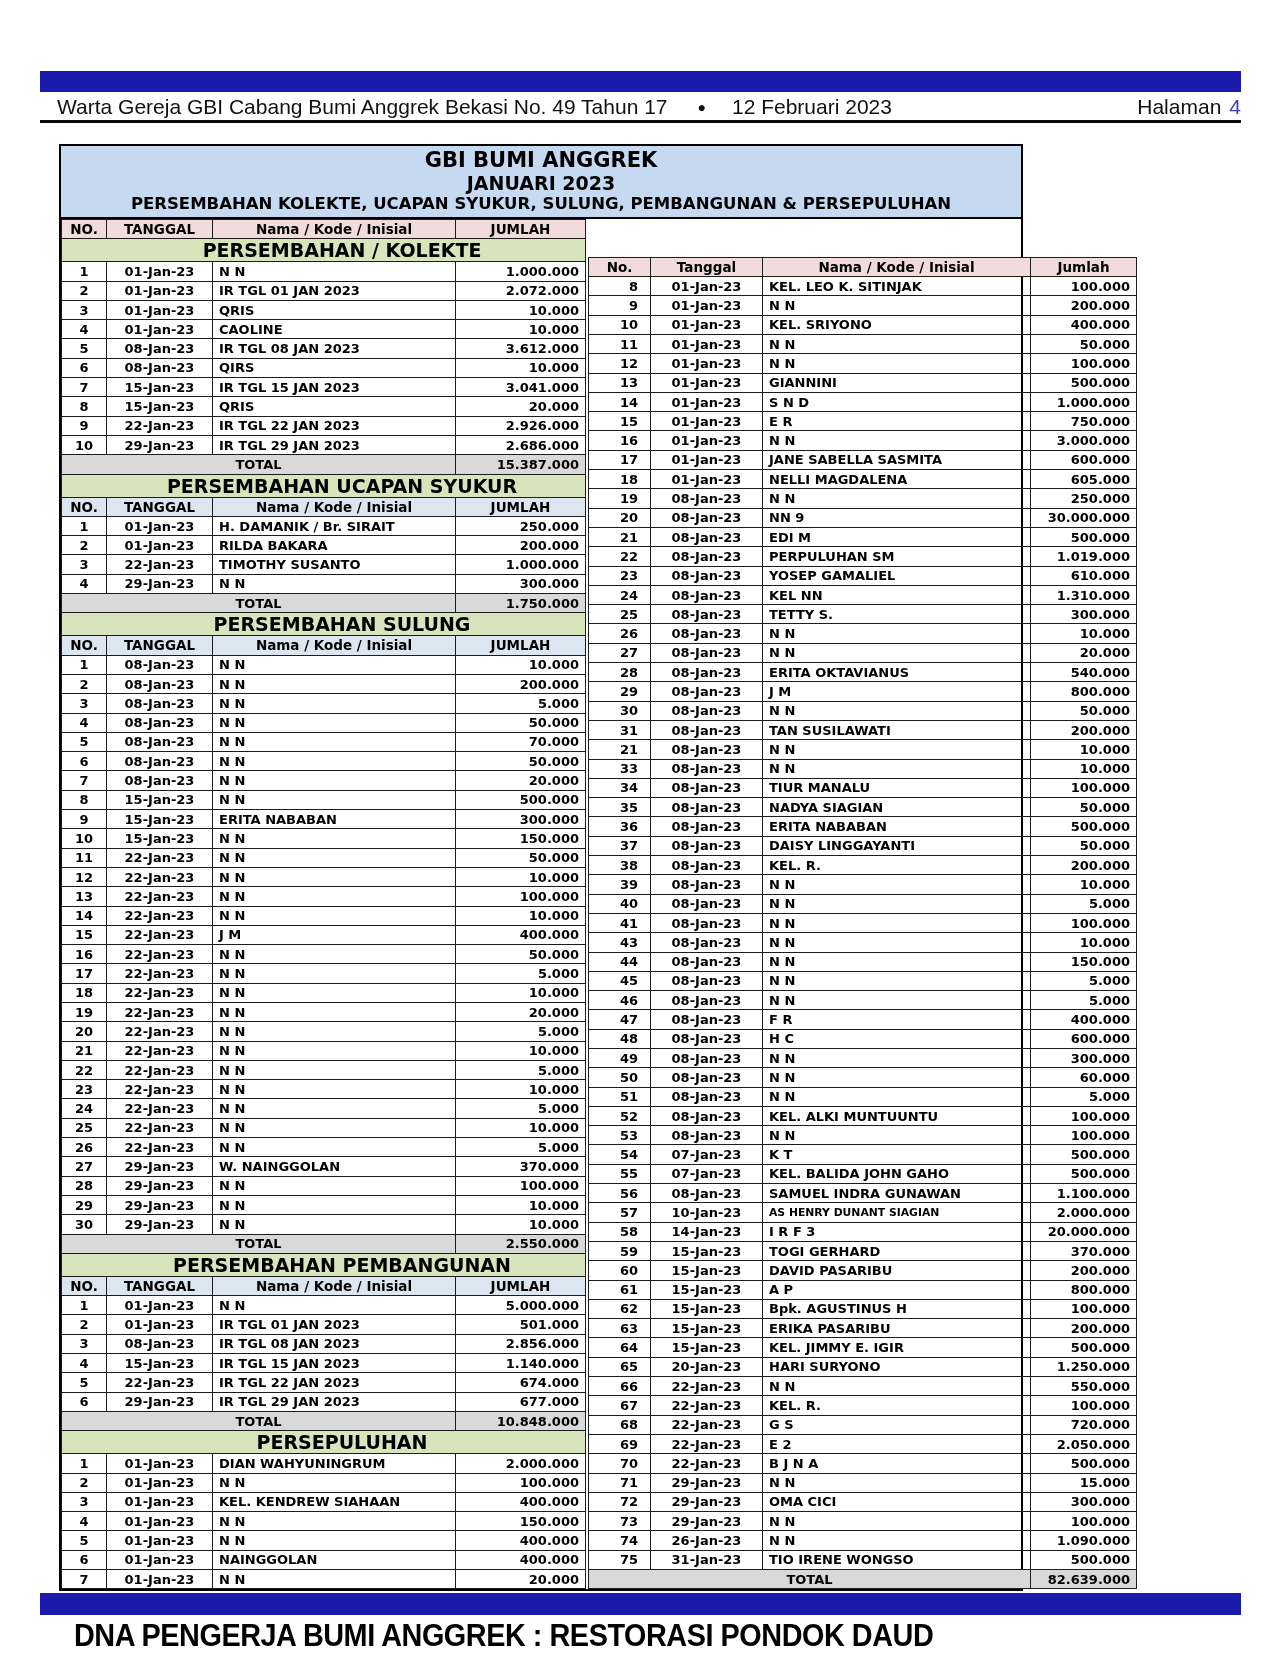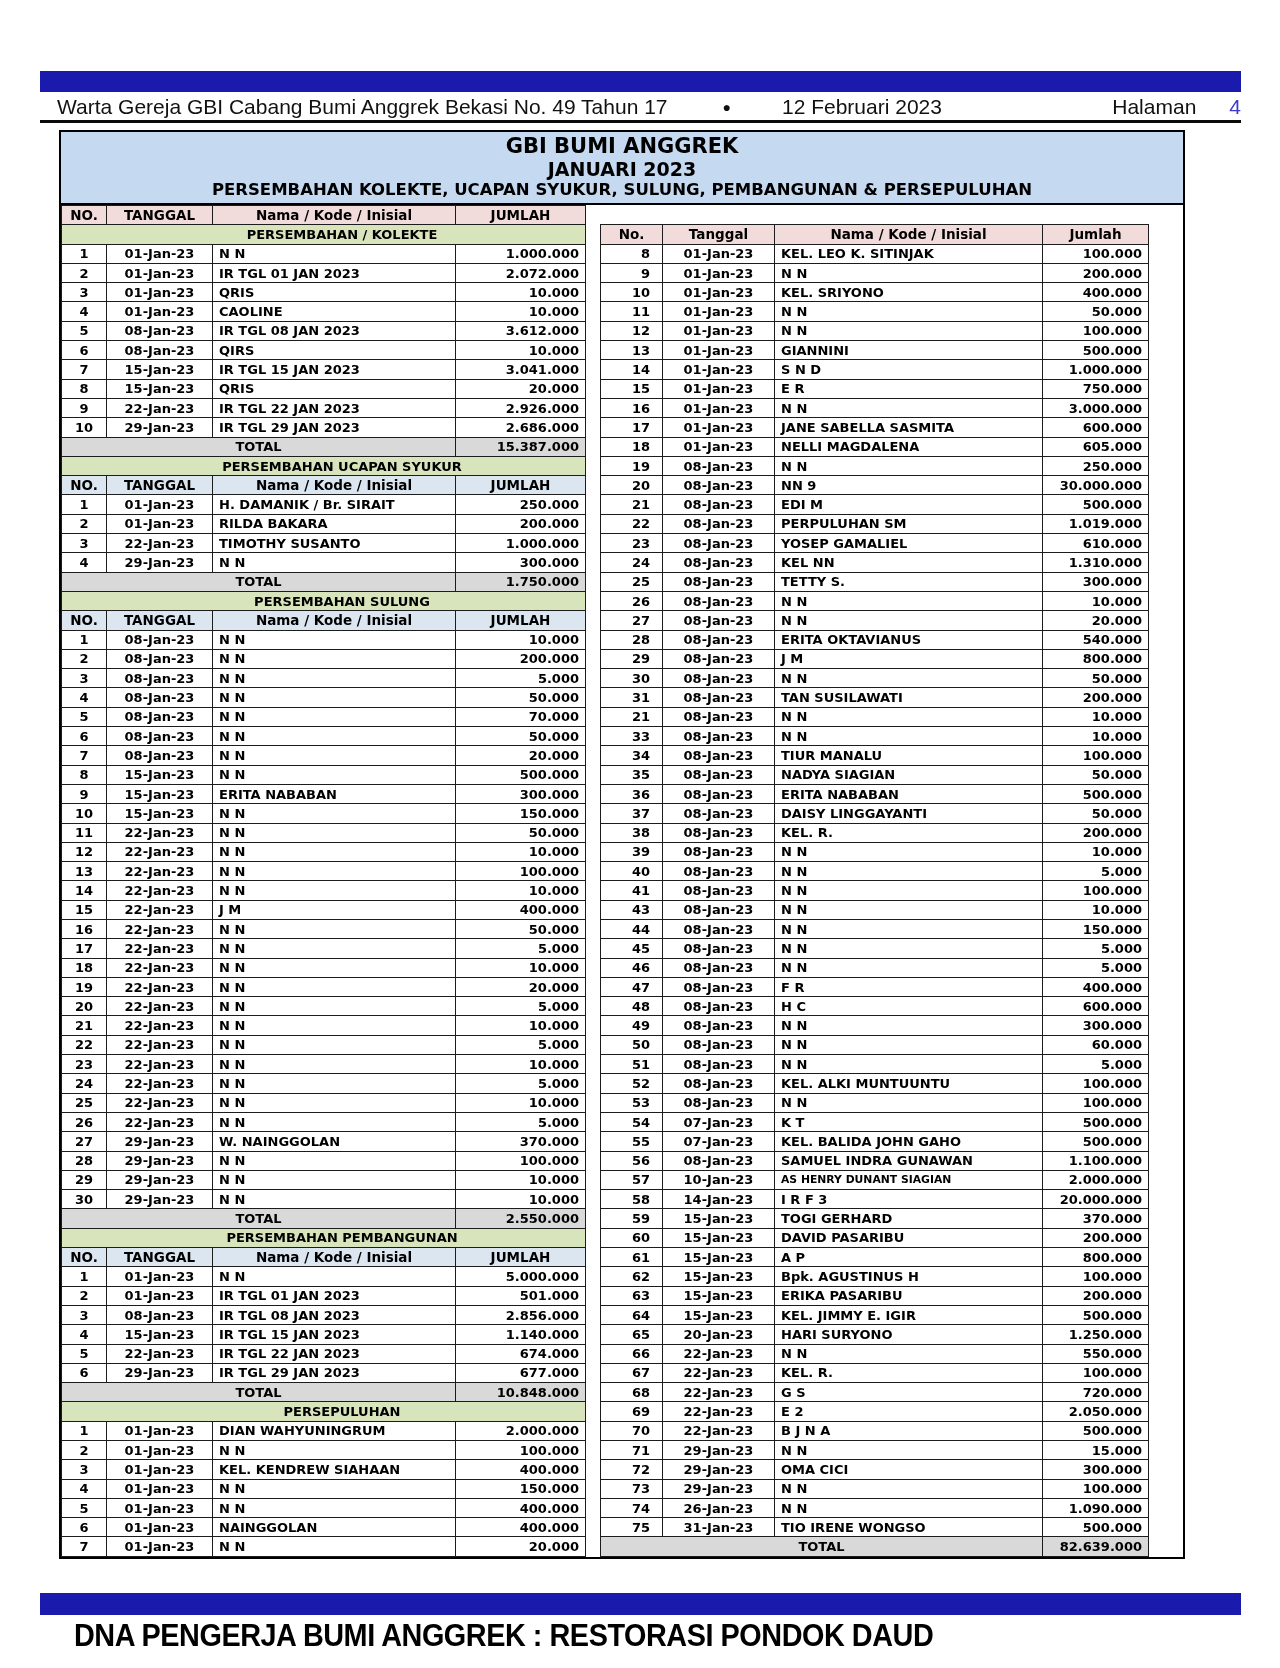--- a/index.html
+++ b/index.html
@@ -8,49 +8,49 @@
   }
   html,body{margin:0;padding:0;}
   body{
     width:1280px;height:1668px;background:#ffffff;position:relative;
     font-family:"DejaVu Sans","Liberation Sans",sans-serif;color:#000;
   }
   .topbar{position:absolute;left:40px;top:71px;width:1201px;height:21px;background:var(--navy);}
   .masthead{
     position:absolute;left:57px;top:94px;width:1184px;height:26px;
     font-family:"Liberation Sans",sans-serif;font-size:21px;color:#111;
-    display:flex;align-items:center;gap:25px;
+    display:flex;align-items:center;
   }
   .masthead .bullet{margin:0 26px 0 30px;font-size:14px;}
   .masthead .spacer{flex:1;}
   .masthead .pagenum{color:var(--pageblue);margin-left:8px;}
   .rule{position:absolute;left:40px;top:120px;width:1201px;height:3px;background:#0a0a0a;}
 
   .main-box{
-    position:absolute;left:59px;top:130px;width:1126px;
+    position:absolute;left:59px;top:144px;width:964px;
     border:2px solid #000;box-sizing:border-box;background:#fff;
   }
   .title-block{background:var(--titlebg);border-bottom:2px solid #000;text-align:center;padding:2px 0 3px 0;}
   .title1{font-size:21px;font-weight:bold;line-height:24px;}
   .title2{font-size:19px;font-weight:bold;line-height:22px;}
   .title3{font-size:16.5px;font-weight:bold;line-height:20px;}
 
   .tables-wrap{display:flex;align-items:flex-end;}
   .gutter{width:12px;background:var(--gutter);border-left:1px solid #222;border-right:1px solid #222;}
   table.dtable{border-collapse:collapse;table-layout:fixed;}
   table.left-t{width:524px;}
   table.right-t{width:548px;}
   .dtable td{
     border:1px solid #1c1c1c;font-weight:bold;font-size:13px;height:18.3px;
     padding:0 4px;overflow:hidden;white-space:nowrap;box-sizing:border-box;
   }
   .dtable tr{height:19.31px;}
   tr.colhead td{background:var(--pink);text-align:center;font-size:13.5px;}
   tr.colhead.colhead2 td{background:var(--lblue);}
-  tr.sec td{background:var(--green);text-align:center;font-size:13px;padding-left:41px;}
+  tr.sec td{background:var(--green);text-align:center;font-size:19px;padding-left:41px;}
   tr.total td{background:var(--gray);}
   tr.total td.t-label{text-align:center;}
   td.c-no{text-align:center;}
   .right-t td.c-no{text-align:right;padding-right:12px;}
   td.c-date{text-align:center;}
   td.c-name{text-align:left;padding-left:6px;}
   td.c-amt{text-align:right;padding-right:6px;}
   td.c-name.small{font-size:10.8px;margin-top:33px;}
 
   .bottombar{position:absolute;left:40px;top:1593px;width:1201px;height:22px;background:var(--navy);}

